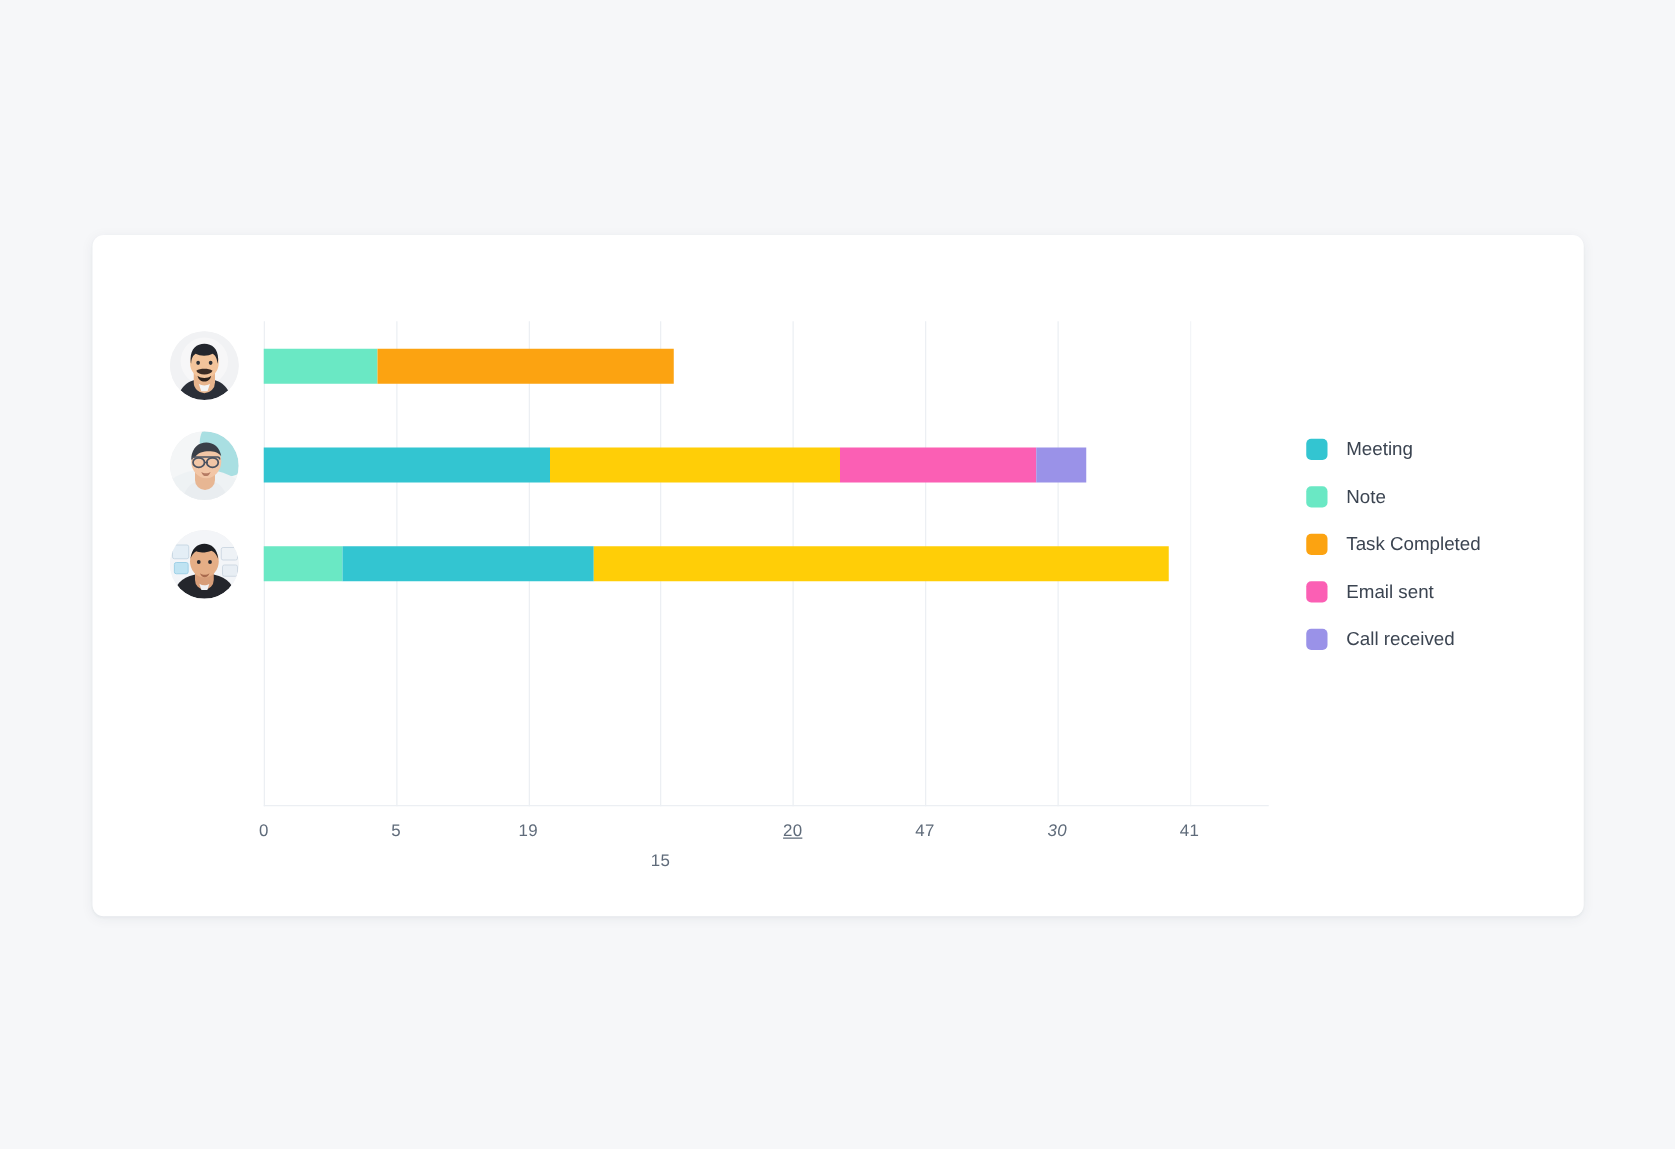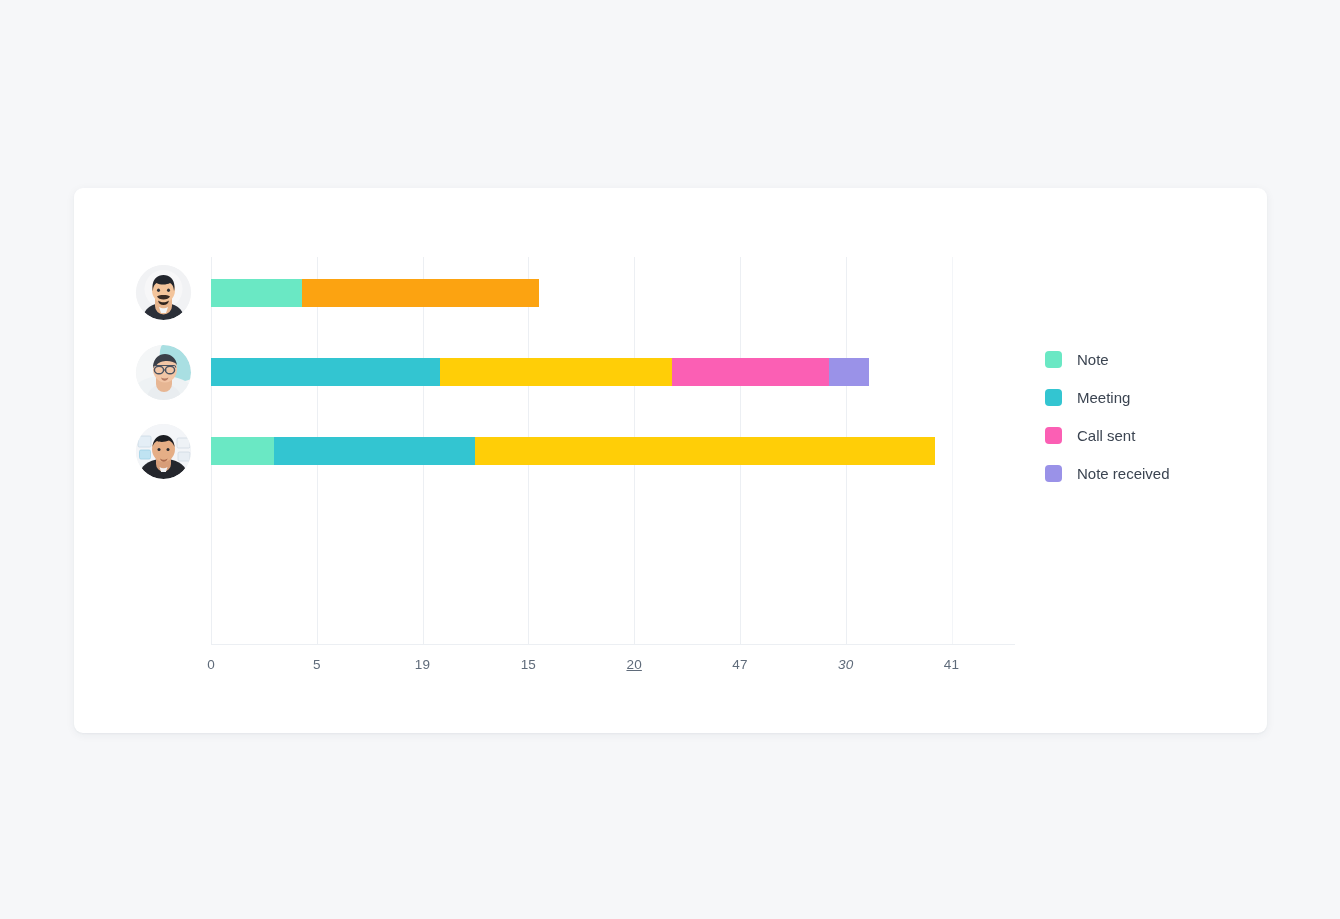--- a/index.html
+++ b/index.html
@@ -195,21 +195,21 @@
               <span class="seg" title="Meeting: 9.5" style="width: 201px; background: rgb(51, 197, 209);"></span>
               <span class="seg" title="Call: 21.7" style="width: 459.126px; background: rgb(255, 206, 7);"></span>
             </div>
           </div>
       </div>
 
       <div class="xlabels" id="xlabels">
           <div class="xlabel" style="left: 0px;">0</div>
           <div class="xlabel" style="left: 105.789px;">5</div>
           <div class="xlabel" style="left: 211.579px;">19</div>
-          <div class="xlabel" style="left: 317.368px;">15</div>
+          <div class="xlabel" style="left: 317.368px; margin-top: 24px;">15</div>
           <div class="xlabel" style="left: 423.158px; text-decoration: underline;">20</div>
           <div class="xlabel" style="left: 528.947px;">47</div>
           <div class="xlabel" style="left: 634.737px; font-style: italic;">30</div>
           <div class="xlabel" style="left: 740.526px;">41</div>
         </div>
 
       <div class="avatars">
 
         <div class="avatar" style="top:77px">
           <svg viewBox="0 0 55 55" xmlns="http://www.w3.org/2000/svg">
@@ -282,31 +282,35 @@
             </g>
           </svg>
         </div>
 
       </div>
 
     </div>
 
     <div class="legend" id="legend">
         <div class="legend-item">
+          <span class="legend-swatch" style="background: rgb(51, 197, 209);"></span>
+          <span class="legend-label">Meeting</span>
+        </div>
+        <div class="legend-item">
           <span class="legend-swatch" style="background: rgb(106, 232, 196);"></span>
           <span class="legend-label">Note</span>
         </div>
         <div class="legend-item">
-          <span class="legend-swatch" style="background: rgb(51, 197, 209);"></span>
-          <span class="legend-label">Meeting</span>
+          <span class="legend-swatch" style="background: rgb(252, 163, 17);"></span>
+          <span class="legend-label">Task Completed</span>
         </div>
         <div class="legend-item">
           <span class="legend-swatch" style="background: rgb(251, 95, 180);"></span>
-          <span class="legend-label">Call sent</span>
+          <span class="legend-label">Email sent</span>
         </div>
         <div class="legend-item">
           <span class="legend-swatch" style="background: rgb(154, 146, 232);"></span>
-          <span class="legend-label">Note received</span>
+          <span class="legend-label">Call received</span>
         </div>
       </div>
 
   </div>
 </div>
 
 </body></html>

